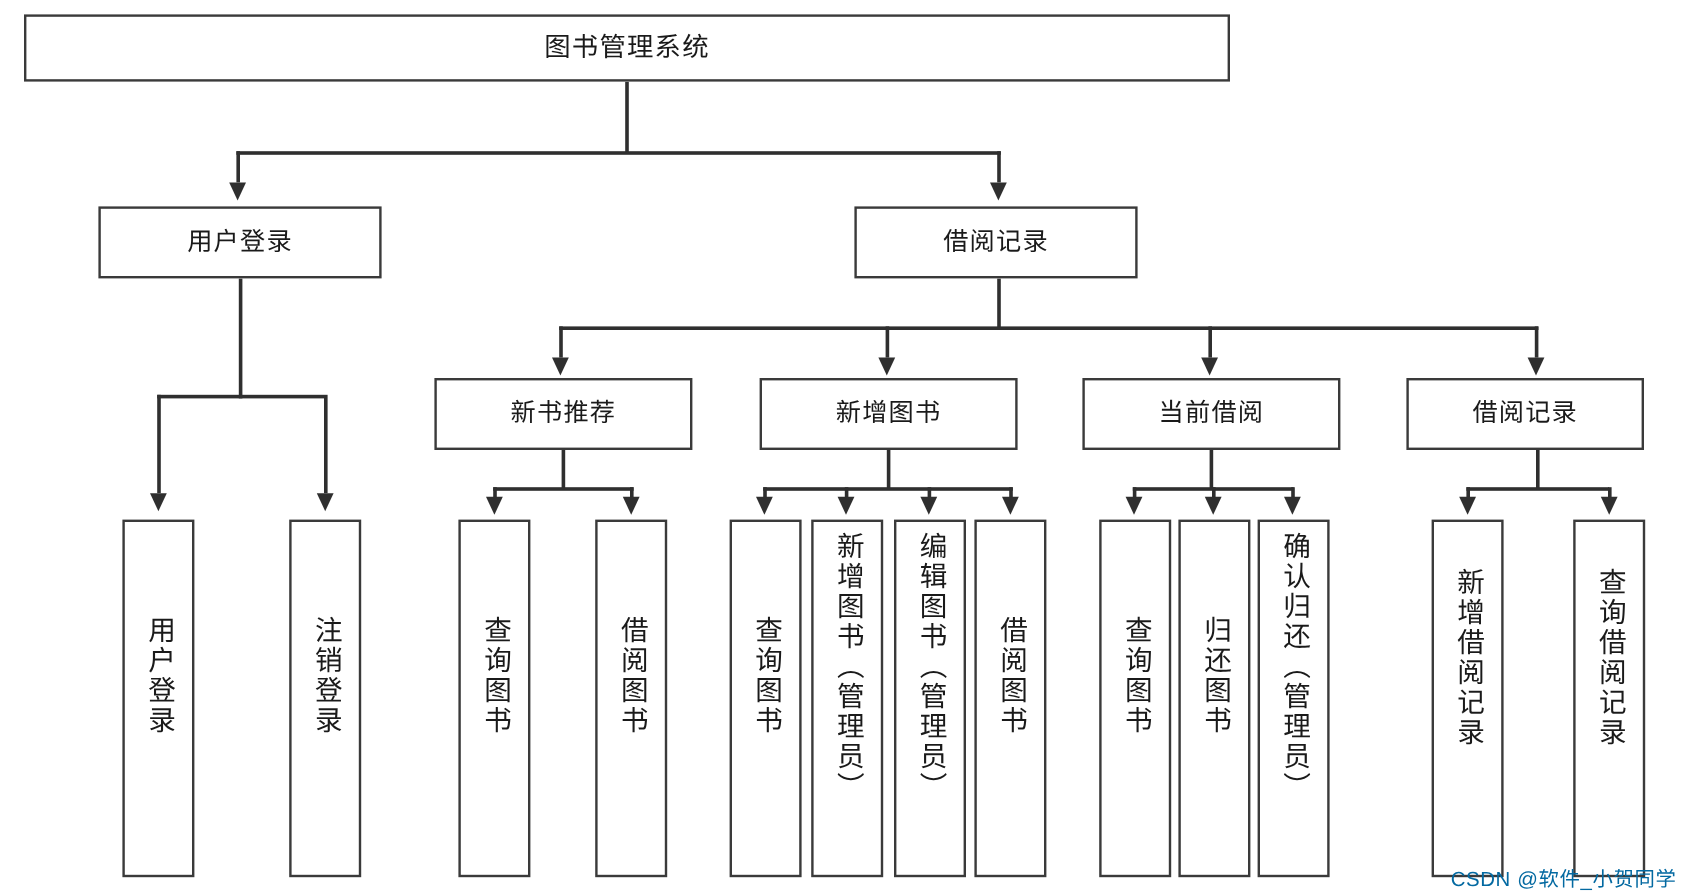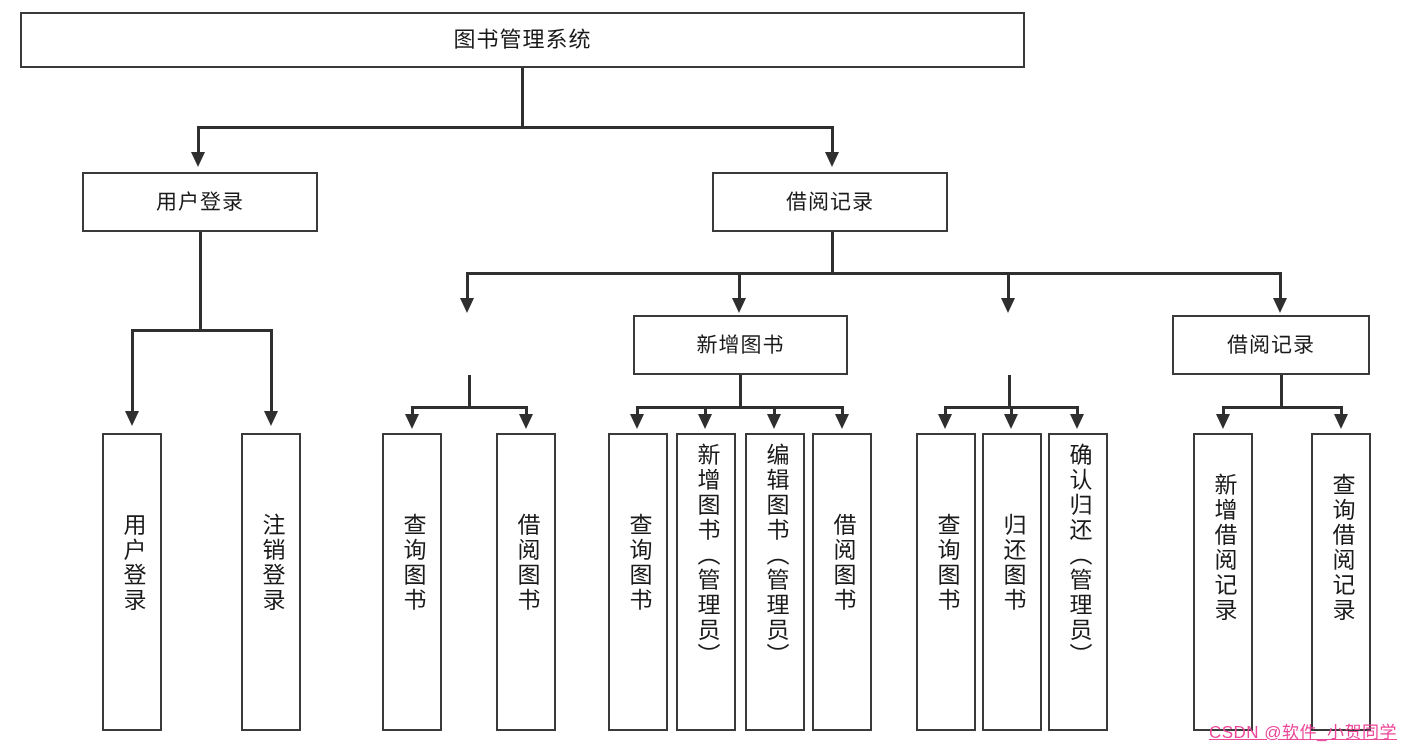--- a/index.html
+++ b/index.html
@@ -71,25 +71,24 @@
     border-left:7px solid transparent;
     border-right:7px solid transparent;
     border-top:15px solid #2f2f2f;
   }
   
   #watermark{
     position:absolute;
     right:8px;
     bottom:4px;
     font-size:17px;
-    color:#ec4899;
+    color:#0369a1;
     letter-spacing:0.5px;
     white-space:nowrap;
     user-select:none;
-    text-decoration:underline;
   }
 </style>
 </head>
 <body>
 
 <div id="canvas">
 
   <div class="vline" style="left:521px;top:68px;height:60px;"></div>
   <div class="hline" style="left:197px;top:126px;width:637px;"></div>
   <div class="vline" style="left:197px;top:126px;height:26px;"></div>
@@ -153,23 +152,29 @@
     <span class="label">图书管理系统</span>
   </div>
 
   <div class="node h" style="left:82px;top:172px;width:236px;height:60px;">
     <span class="label">用户登录</span>
   </div>
   <div class="node h" style="left:712px;top:172px;width:236px;height:60px;">
     <span class="label">借阅记录</span>
   </div>
 
+  <div class="node h" style="left:362px;top:315px;width:215px;height:60px;">
+    <span class="label">新书推荐</span>
+  </div>
   <div class="node h" style="left:633px;top:315px;width:215px;height:60px;">
     <span class="label">新增图书</span>
   </div>
+  <div class="node h" style="left:902px;top:315px;width:215px;height:60px;">
+    <span class="label">当前借阅</span>
+  </div>
   <div class="node h" style="left:1172px;top:315px;width:198px;height:60px;">
     <span class="label">借阅记录</span>
   </div>
 
   <div class="node v" style="left:102px;top:433px;width:60px;height:298px;padding-top:78px;">
     <span class="label">用户登录</span>
   </div>
   <div class="node v" style="left:241px;top:433px;width:60px;height:298px;padding-top:78px;">
     <span class="label">注销登录</span>
   </div>

